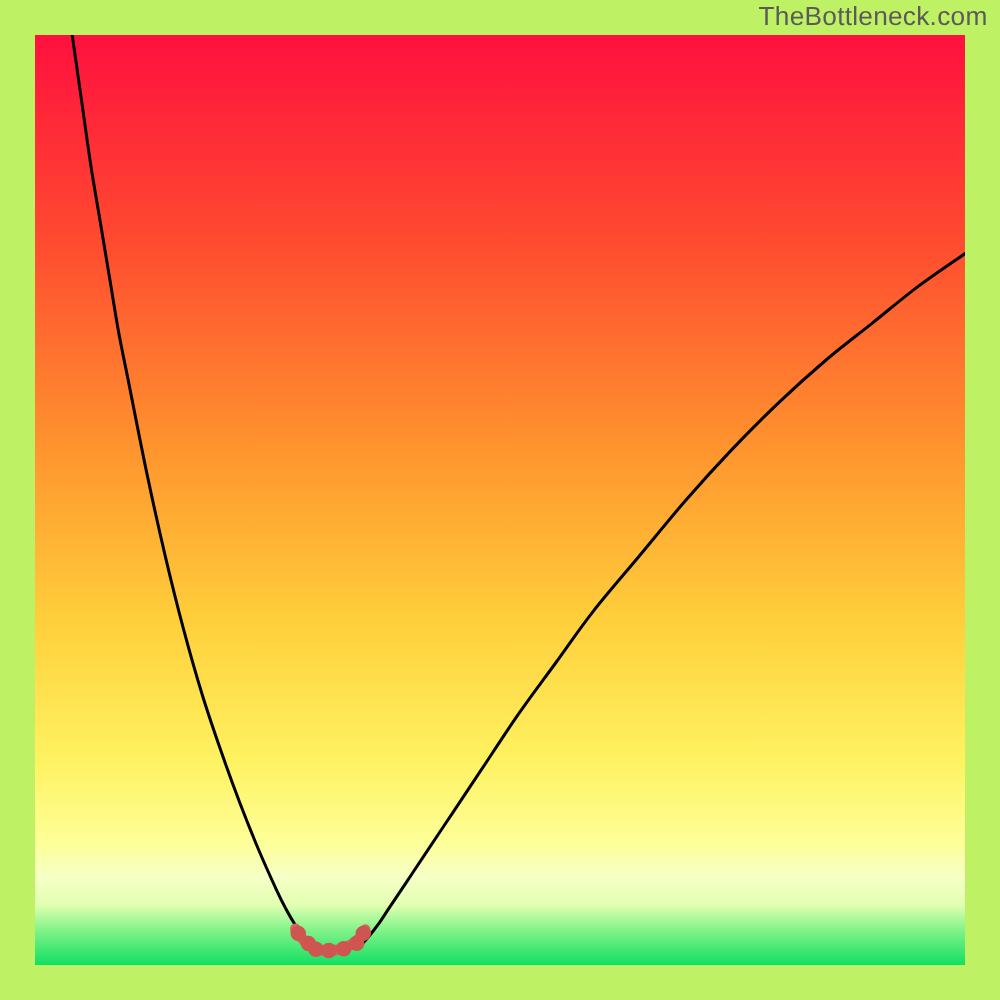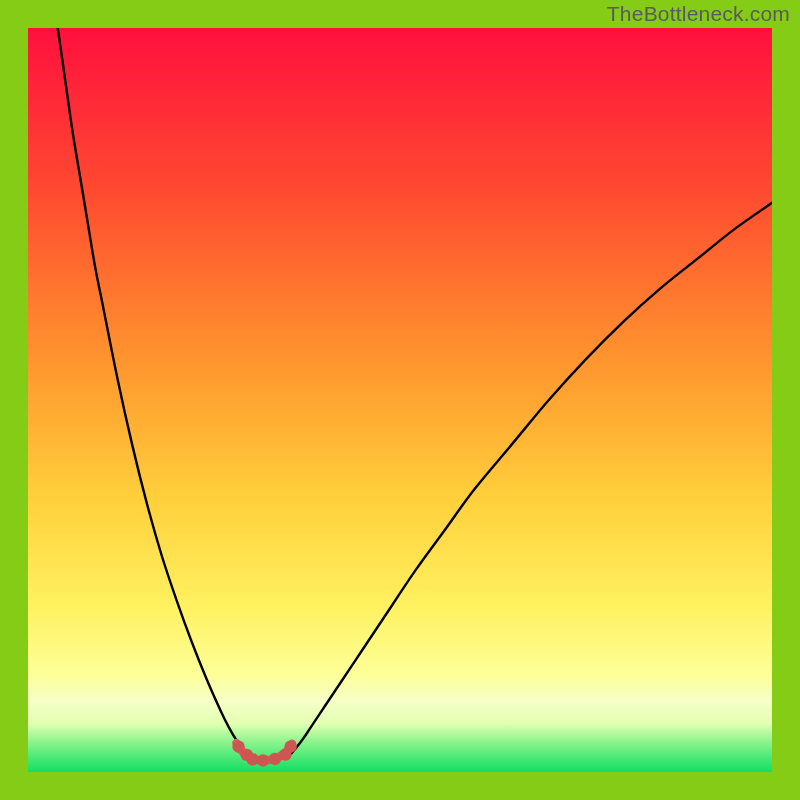--- a/index.html
+++ b/index.html
@@ -8,21 +8,21 @@
     width: 800px;
     height: 800px;
     overflow: hidden;
     background: #000;
     font-family: Arial, Helvetica, sans-serif;
   }
   .frame {
     position: relative;
     width: 800px;
     height: 800px;
-    background: #84cc16;
+    background: #bef264;
   }
   .watermark {
     position: absolute;
     top: 2px;
     right: 10px;
     color: #5a5a5a;
     font-size: 21px;
     font-weight: 500;
     letter-spacing: 0.2px;
     z-index: 10;

